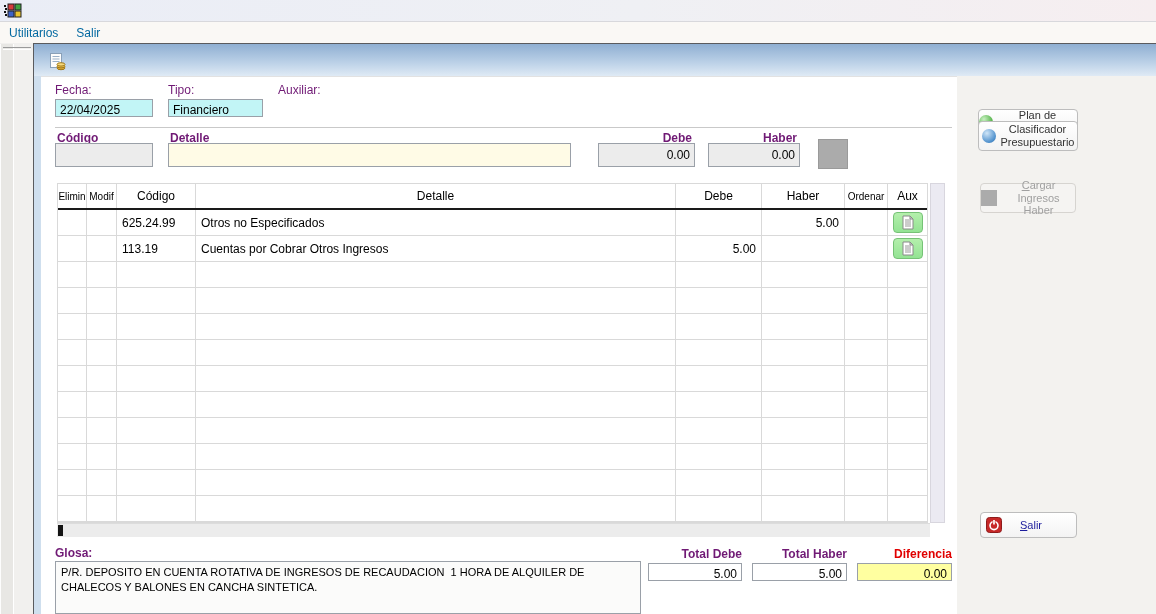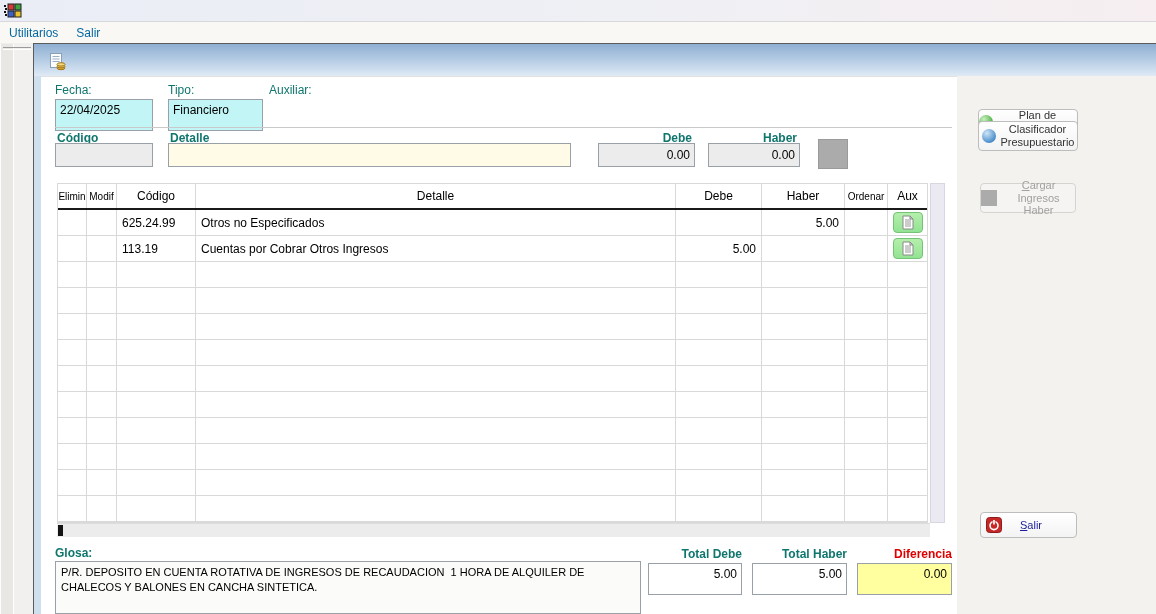--- a/index.html
+++ b/index.html
@@ -27,24 +27,24 @@
     border-left:1px solid #5a5b5e; border-top:1px solid #5a5b5e; background:#f3f2ef; }
   .toolbar { position:absolute; left:34px; top:44px; width:1122px; height:32px;
     background:linear-gradient(180deg,#8fafd2 0%,#b9cfe6 55%,#dfeaf5 100%); }
   .toolbar-btn { position:absolute; left:46px; top:50px; width:22px; height:22px;
     display:flex; align-items:center; justify-content:center; }
   .blue-edge { position:absolute; left:34px; top:76px; width:7px; height:538px; background:#cfdfee; }
   .white-panel { position:absolute; left:41px; top:76px; width:916px; height:538px;
     background:#ffffff; border-top:1px solid #e2e2e2; }
 
   
-  .lbl { position:absolute; color:#0f766e; font-size:12px; }
+  .lbl { position:absolute; color:#701a75; font-size:12px; }
   .lbl.b { font-weight:bold; }
   .lbl.red { color:#e00000; font-weight:bold; }
-  .field { position:absolute; height:32px; border:1px solid #9aa0a8; background:#fff;
+  .field { position:absolute; height:18px; border:1px solid #9aa0a8; background:#fff;
     font-size:12px; line-height:20px; padding:0 4px; white-space:pre; overflow:hidden; }
   .field.cyan { background:#c2f5f6; }
   .field.gray { background:#ececec; }
   .field.cream { background:#fffbe6; }
   .field.yellow { background:#ffffa0; }
   .field.right { text-align:right; }
   .sep { position:absolute; height:1px; background:#c9c9c9; }
   .gray-square { position:absolute; background:#ababab; border:1px solid #9a9a9a; }
 
   
@@ -129,21 +129,21 @@
   </div>
   <div class="blue-edge"></div>
   <div class="white-panel"></div>
 
   <div class="lbl" style="left:55px; top:83px;">Fecha:</div>
   <div class="field cyan" style="left:55px; top:99px; width:98px;">22/04/2025</div>
 
   <div class="lbl" style="left:168px; top:83px;">Tipo:</div>
   <div class="field cyan" style="left:168px; top:99px; width:95px;">Financiero</div>
 
-  <div class="lbl" style="left:269px; top:83px;">Auxiliar:</div>
+  <div class="lbl" style="left:278px; top:83px;">Auxiliar:</div>
 
   <div class="sep" style="left:55px; top:127px; width:897px;"></div>
 
   <div class="lbl b" style="left:57px; top:131px;">Código</div>
   <div class="field gray" style="left:55px; top:143px; width:98px; height:24px; line-height:22px;"></div>
 
   <div class="lbl b" style="left:170px; top:131px;">Detalle</div>
   <div class="field cream" style="left:168px; top:143px; width:403px; height:24px; line-height:22px;"></div>
 
   <div class="lbl b" style="left:598px; top:131px; width:94px; text-align:right;">Debe</div>

